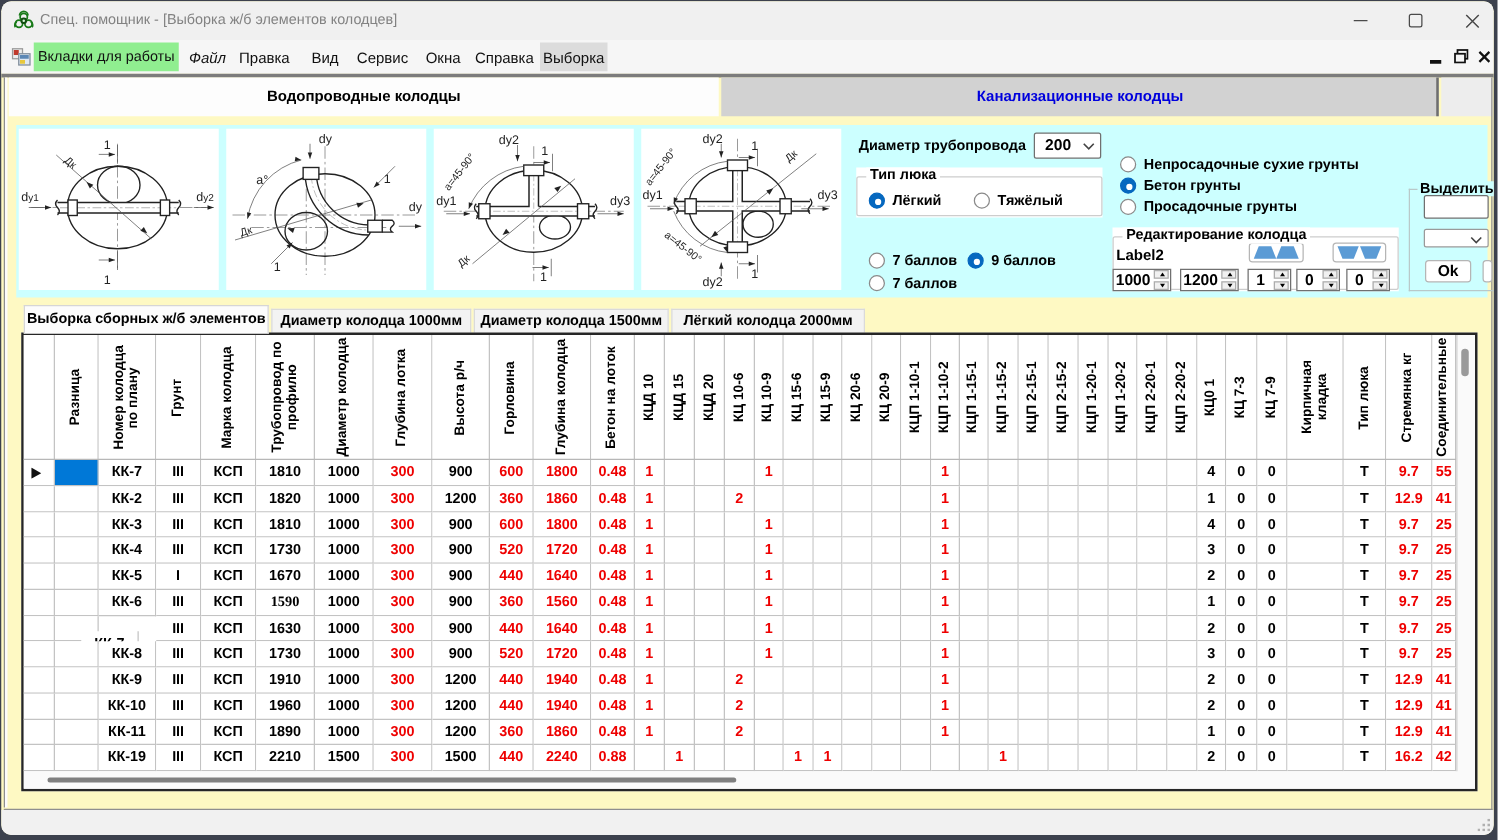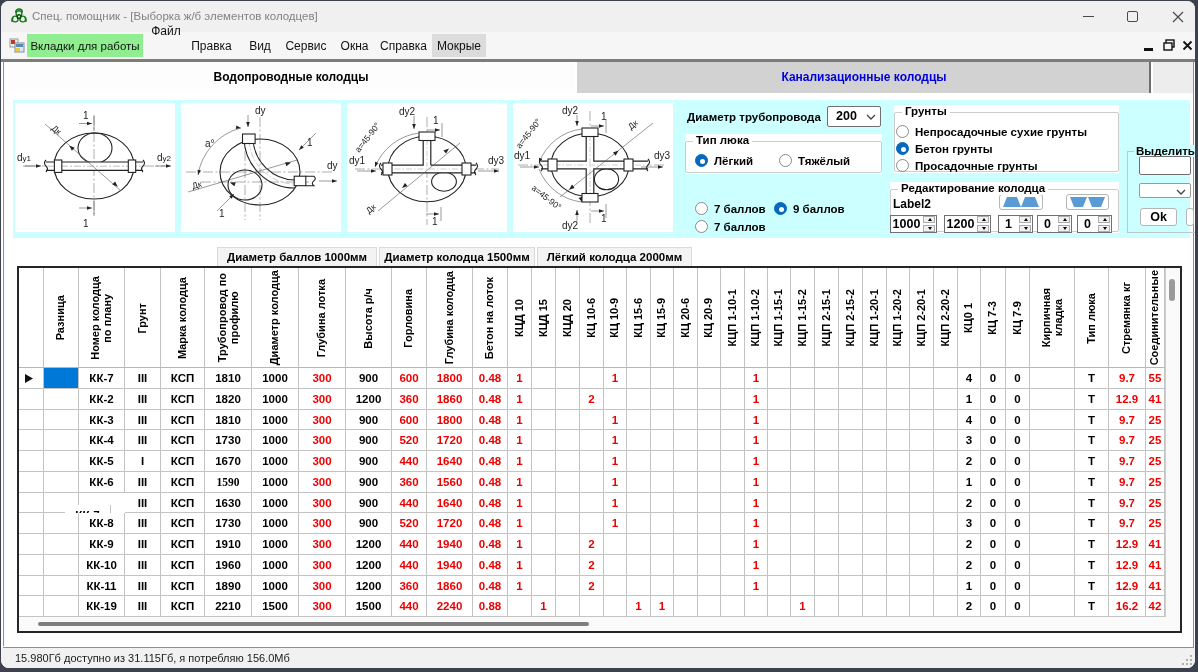--- a/index.html
+++ b/index.html
@@ -1,16 +1,16 @@
 <!DOCTYPE html>
 <html><head><meta charset="utf-8"><title>app</title><style>
 *{margin:0;padding:0;box-sizing:border-box;}
 html,body{width:1198px;height:672px;overflow:hidden;}
 body{background:#3c414d;font-family:"Liberation Sans",sans-serif;}
-#win{position:absolute;left:1px;top:1px;width:1194px;height:667px;background:#ffffff;border-radius:8px;overflow:hidden;}
+#win{position:absolute;left:1px;top:1px;width:1194px;height:667px;background:#fef9c3;border-radius:8px;overflow:hidden;}
 .abs{position:absolute;}
 .b{font-weight:bold;}
 .gbox{position:absolute;background:#fff;}
 .gbord{position:absolute;left:0;right:0;bottom:1px;top:7px;border:1px solid #cdcdcd;border-radius:2px;}
 .gtitle{position:absolute;top:0px;left:8px;background:#fff;padding:0 3px;font-weight:bold;font-size:11.5px;line-height:13px;white-space:nowrap;z-index:2;}
 .radio{position:absolute;width:13px;height:13px;border-radius:50%;background:#fff;border:1px solid #8a8a8a;}
 .radio.sel{background:#0668bf;border:1px solid #0668bf;}
 .radio.sel::after{content:"";position:absolute;left:4px;top:4px;width:5px;height:5px;border-radius:50%;background:#fff;}
 .rlabel{position:absolute;font-weight:bold;font-size:11.5px;line-height:13px;white-space:nowrap;color:#000;}
 .spin{position:absolute;height:18px;background:#fff;border:1px solid #707070;}
@@ -48,27 +48,27 @@
     </svg>
 <div class="abs" style="left:0;top:31px;width:100%;height:27px;background:#f6f6f6;"></div>
 <svg class="abs" style="left:8px;top:36px" width="16" height="16" viewBox="0 0 16 16">
 <rect x="1" y="2" width="8" height="8" fill="#ececec" stroke="#9a9a9a" stroke-width="1"></rect>
 <rect x="2" y="3" width="4" height="4" fill="#c0392b"></rect>
 <rect x="6" y="6" width="9" height="9" fill="#dfe8f2" stroke="#7f8c9a" stroke-width="1"></rect>
 <rect x="7" y="7" width="7" height="3" fill="#5b87b5"></rect>
 <rect x="7" y="11" width="4" height="3" fill="#e8c83c"></rect>
     </svg>
 <div class="menu-it" style="left:26px;top:33px;height:23px;width:116px;background:#90ee90;font-size:11.5px;">Вкладки для работы</div>
-<div class="menu-it" style="left:152px;width:26px;top:18px;height:23px;">Файл</div>
+<div class="menu-it" style="left:152px;width:26px;top:33px;height:23px;font-style:italic;">Файл</div>
 <div class="menu-it" style="left:189px;width:43px;top:33px;height:23px;">Правка</div>
 <div class="menu-it" style="left:247px;width:24px;top:33px;height:23px;">Вид</div>
 <div class="menu-it" style="left:286px;width:38px;top:33px;height:23px;">Сервис</div>
 <div class="menu-it" style="left:339px;width:29px;top:33px;height:23px;">Окна</div>
 <div class="menu-it" style="left:383px;width:39px;top:33px;height:23px;">Справка</div>
-<div class="menu-it" style="left:431px;width:54px;top:33px;height:23px;background:#dcdcdc;">Мокрые</div>
+<div class="menu-it" style="left:431px;width:54px;top:33px;height:23px;background:#dcdcdc;">Выборка</div>
 <div class="abs" style="left:1143px;top:47px;width:9px;height:2.5px;background:#111;"></div>
 <svg class="abs" style="left:1162px;top:38px" width="12" height="12" viewBox="0 0 12 12">
 <rect x="3" y="1" width="8" height="7" fill="#f6f6f6" stroke="#111" stroke-width="1.4"></rect>
 <rect x="1" y="4" width="8" height="7" fill="#f6f6f6" stroke="#111" stroke-width="1.4"></rect>
     </svg>
 <svg class="abs" style="left:1181px;top:39px" width="11" height="11" viewBox="0 0 11 11">
       <path d="M1.5 1.5 L9.5 9.5 M9.5 1.5 L1.5 9.5" stroke="#111" stroke-width="1.8"></path>
     </svg>
 <div class="abs" style="left:0;top:58px;width:100%;height:3px;background:#7c7c7c;"></div>
 <div class="abs" style="left:6px;top:61px;width:568px;height:31px;background:#fdfdfd;"></div>
@@ -245,24 +245,20 @@
 <div class="radio sel" style="left:694px;top:153px;"></div>
 <div class="rlabel" style="left:713px;top:154px;">Лёгкий</div>
 <div class="radio" style="left:778px;top:153px;"></div>
 <div class="rlabel" style="left:797px;top:154px;">Тяжёлый</div>
 <div class="radio" style="left:694px;top:201px;"></div>
 <div class="rlabel" style="left:713px;top:202px;">7 баллов</div>
 <div class="radio sel" style="left:773px;top:201px;"></div>
 <div class="rlabel" style="left:792px;top:202px;">9 баллов</div>
 <div class="radio" style="left:694px;top:219px;"></div>
 <div class="rlabel" style="left:713px;top:220px;">7 баллов</div>
-<div class="gbox" style="left:893px;top:104px;width:225px;height:68px;background:#fff;">
-      <div class="gbord"></div>
-      <div class="gtitle" style="background:#fff;">Грунты</div>
-    </div>
 <div class="radio" style="left:895px;top:124px;"></div>
 <div class="rlabel" style="left:914px;top:125px;">Непросадочные сухие грунты</div>
 <div class="radio sel" style="left:895px;top:141px;"></div>
 <div class="rlabel" style="left:914px;top:142px;">Бетон грунты</div>
 <div class="radio" style="left:895px;top:158px;"></div>
 <div class="rlabel" style="left:914px;top:159px;">Просадочные грунты</div>
 <div class="gbox" style="left:889px;top:181px;width:229px;height:51px;background:#fff;">
       <div class="gbord"></div>
       <div class="gtitle" style="background:#fff;">Редактирование колодца</div>
     </div>
@@ -339,21 +335,22 @@
 <div class="abs b" style="left:7px;top:0px;background:#ccffff;padding:0 2px;font-size:11.5px;white-space:nowrap;">Выделить</div>
     </div>
 <div class="abs" style="left:1138px;top:155px;width:52px;height:19px;background:#fff;border:1px solid #707070;border-radius:2px;"></div>
 <div class="abs" style="left:1138px;top:182px;width:52px;height:15px;background:#fff;border:1px solid #9a9a9a;border-radius:2px;">
 <svg class="abs" style="right:4px;top:4px" width="10" height="8" viewBox="0 0 10 8">
         <path d="M1 2 L5 6 L9 2" stroke="#444" fill="none" stroke-width="1.3"></path>
       </svg>
     </div>
 <div class="abs b" style="left:1139px;top:207px;width:37px;height:18px;background:#fff;border:1px solid #b5b5b5;border-radius:3px;text-align:center;line-height:16px;font-size:12.5px;">Ok</div>
 <div class="abs" style="left:1185px;top:207px;width:8px;height:18px;background:#fff;border:1px solid #b5b5b5;border-radius:3px;"></div>
-<div class="abs b" style="left:216px;top:246px;width:160px;height:20px;background:#f3f3f3;border:1px solid #dadada;border-bottom:none;text-align:center;line-height:18px;font-size:11.5px;">Диаметр баллов 1000мм</div>
+<div class="abs b" style="left:18px;top:243px;width:196px;height:23px;background:#fcfcfc;border:1px solid #d6d6d6;border-bottom:none;text-align:center;line-height:21px;font-size:11.5px;z-index:3;">Выборка сборных ж/б элементов</div>
+<div class="abs b" style="left:216px;top:246px;width:160px;height:20px;background:#f3f3f3;border:1px solid #dadada;border-bottom:none;text-align:center;line-height:18px;font-size:11.5px;">Диаметр колодца 1000мм</div>
 <div class="abs b" style="left:378px;top:246px;width:156px;height:20px;background:#f3f3f3;border:1px solid #dadada;border-bottom:none;text-align:center;line-height:18px;font-size:11.5px;">Диаметр колодца 1500мм</div>
 <div class="abs b" style="left:536px;top:246px;width:155px;height:20px;background:#f3f3f3;border:1px solid #dadada;border-bottom:none;text-align:center;line-height:18px;font-size:11.5px;">Лёгкий колодца 2000мм</div>
 <div class="abs" style="left:16px;top:265px;width:1165px;height:367px;background:#fff;border:2px solid #262626;"></div>
 <div class="hcell" style="left:18px;top:267px;width:25px;height:100px;"></div>
 <div class="hcell" style="left:43px;top:267px;width:35px;height:100px;">
       <span>Разница</span>
     </div>
 <div class="hcell" style="left:78px;top:267px;width:46px;height:100px;">
       <span>Номер колодца<br>по плану</span>
     </div>
@@ -920,21 +917,20 @@
 <div class="cell" style="left:1005px;top:595.25px;width:24px;height:20.75px;line-height:20px;">0</div>
 <div class="cell" style="left:1029px;top:595.25px;width:45px;height:20.75px;line-height:20px;"></div>
 <div class="cell" style="left:1074px;top:595.25px;width:34px;height:20.75px;line-height:20px;">Т</div>
 <div class="cell red" style="left:1108px;top:595.25px;width:37px;height:20.75px;line-height:20px;">16.2</div>
 <div class="cell red" style="left:1145px;top:595.25px;width:19px;height:20.75px;line-height:20px;">42</div>
 <div class="abs" style="left:1164px;top:267px;width:15px;height:350px;background:#fafafa;border-left:1px solid #cfcfcf;"></div>
 <div class="abs" style="left:1168px;top:278px;width:6px;height:22px;background:#9a9a9a;border-radius:3px;"></div>
 <div class="abs" style="left:18px;top:616px;width:1161px;height:14px;background:#fafafa;"></div>
 <div class="abs" style="left:37px;top:621px;width:551px;height:4px;background:#7f7f7f;border-radius:2px;"></div>
 <div class="abs" style="left:0;top:647px;width:100%;height:20px;background:#f1f1f1;"></div>
-<div class="abs" style="left:14px;top:651px;font-size:11px;color:#1a1a1a;">15.980Гб доступно из 31.115Гб, я потребляю 156.0Мб</div>
 <svg class="abs" style="left:1181px;top:654px" width="10" height="10" viewBox="0 0 10 10">
       <rect x="8" y="8" width="2" height="2" fill="#b0b0b0"></rect>
       <rect x="8" y="4" width="2" height="2" fill="#b0b0b0"></rect>
       <rect x="8" y="0" width="2" height="2" fill="#b0b0b0"></rect>
       <rect x="4" y="8" width="2" height="2" fill="#b0b0b0"></rect>
       <rect x="4" y="4" width="2" height="2" fill="#b0b0b0"></rect>
       <rect x="0" y="8" width="2" height="2" fill="#b0b0b0"></rect>
     </svg>
 </div>
 </body></html>

